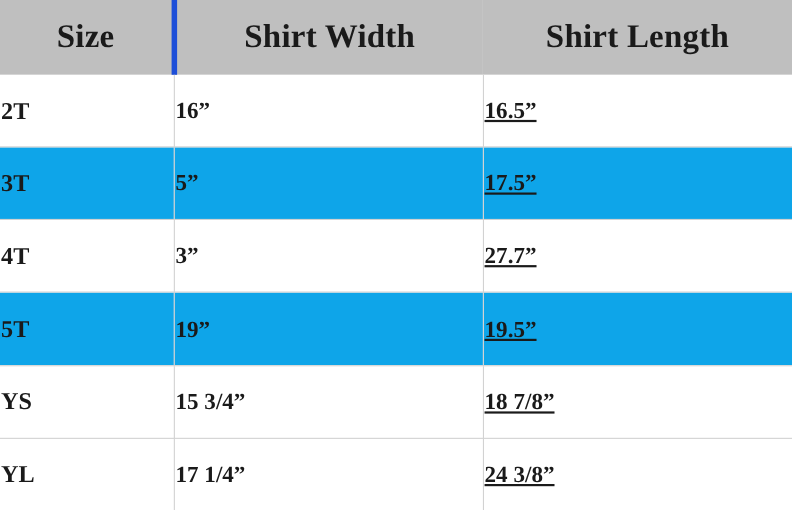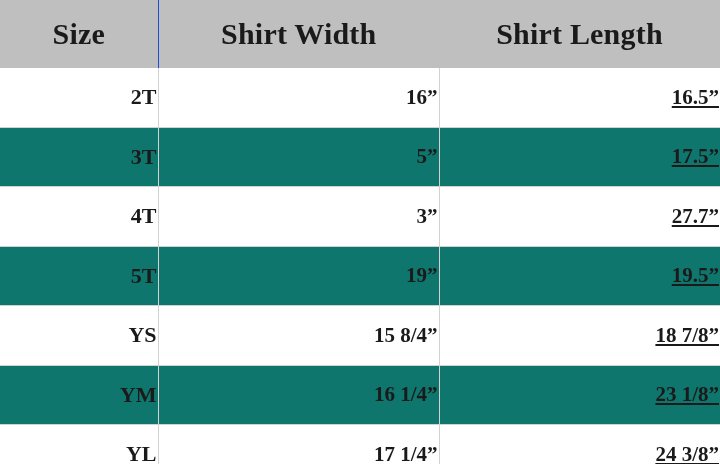--- a/index.html
+++ b/index.html
@@ -27,37 +27,37 @@
     background: #bfbfbf;
     color: #1a1a1a;
     font-size: 30px;
     font-weight: bold;
     height: 66px;
     text-align: center;
     vertical-align: middle;
     border: none;
     letter-spacing: 0.2px;
   }
-  .size-chart thead th.hdr-size { border-right: 1px solid #1d4ed8; }
+  .size-chart thead th.hdr-size { border-right: 5px solid #1d4ed8; }
 
   .size-chart tbody td {
     height: 56.5px;
     font-size: 21px;
     font-weight: bold;
     color: #1a1a1a;
-    text-align: right;
+    text-align: left;
     vertical-align: middle;
     border-bottom: 1px solid #d2d2d2;
     border-right: 1px solid #d2d2d2;
   }
   .size-chart tbody td:last-child { border-right: none; text-decoration: underline; }
   .size-chart tbody tr:last-child td { border-bottom: none; }
 
   .size-chart tbody tr.row-odd td { background: #ffffff; }
-  .size-chart tbody tr.row-even td { background: #0f766e; }
+  .size-chart tbody tr.row-even td { background: #0ea5e9; }
 
   .size-chart tbody td.cell-size { font-size: 22px; }
 </style>
 </head>
 <body>
 
 <table class="size-chart">
   <colgroup>
     <col class="c-size">
     <col class="c-width">
@@ -86,27 +86,22 @@
       <td>3”</td>
       <td>27.7”</td>
     </tr>
     <tr class="row-even">
       <td class="cell-size">5T</td>
       <td>19”</td>
       <td>19.5”</td>
     </tr>
     <tr class="row-odd">
       <td class="cell-size">YS</td>
-      <td>15 8/4”</td>
+      <td>15 3/4”</td>
       <td>18 7/8”</td>
-    </tr>
-    <tr class="row-even">
-      <td class="cell-size">YM</td>
-      <td>16 1/4”</td>
-      <td>23 1/8”</td>
     </tr>
     <tr class="row-odd">
       <td class="cell-size">YL</td>
       <td>17 1/4”</td>
       <td>24 3/8”</td>
     </tr>
   </tbody>
 </table>
 
 </body></html>

